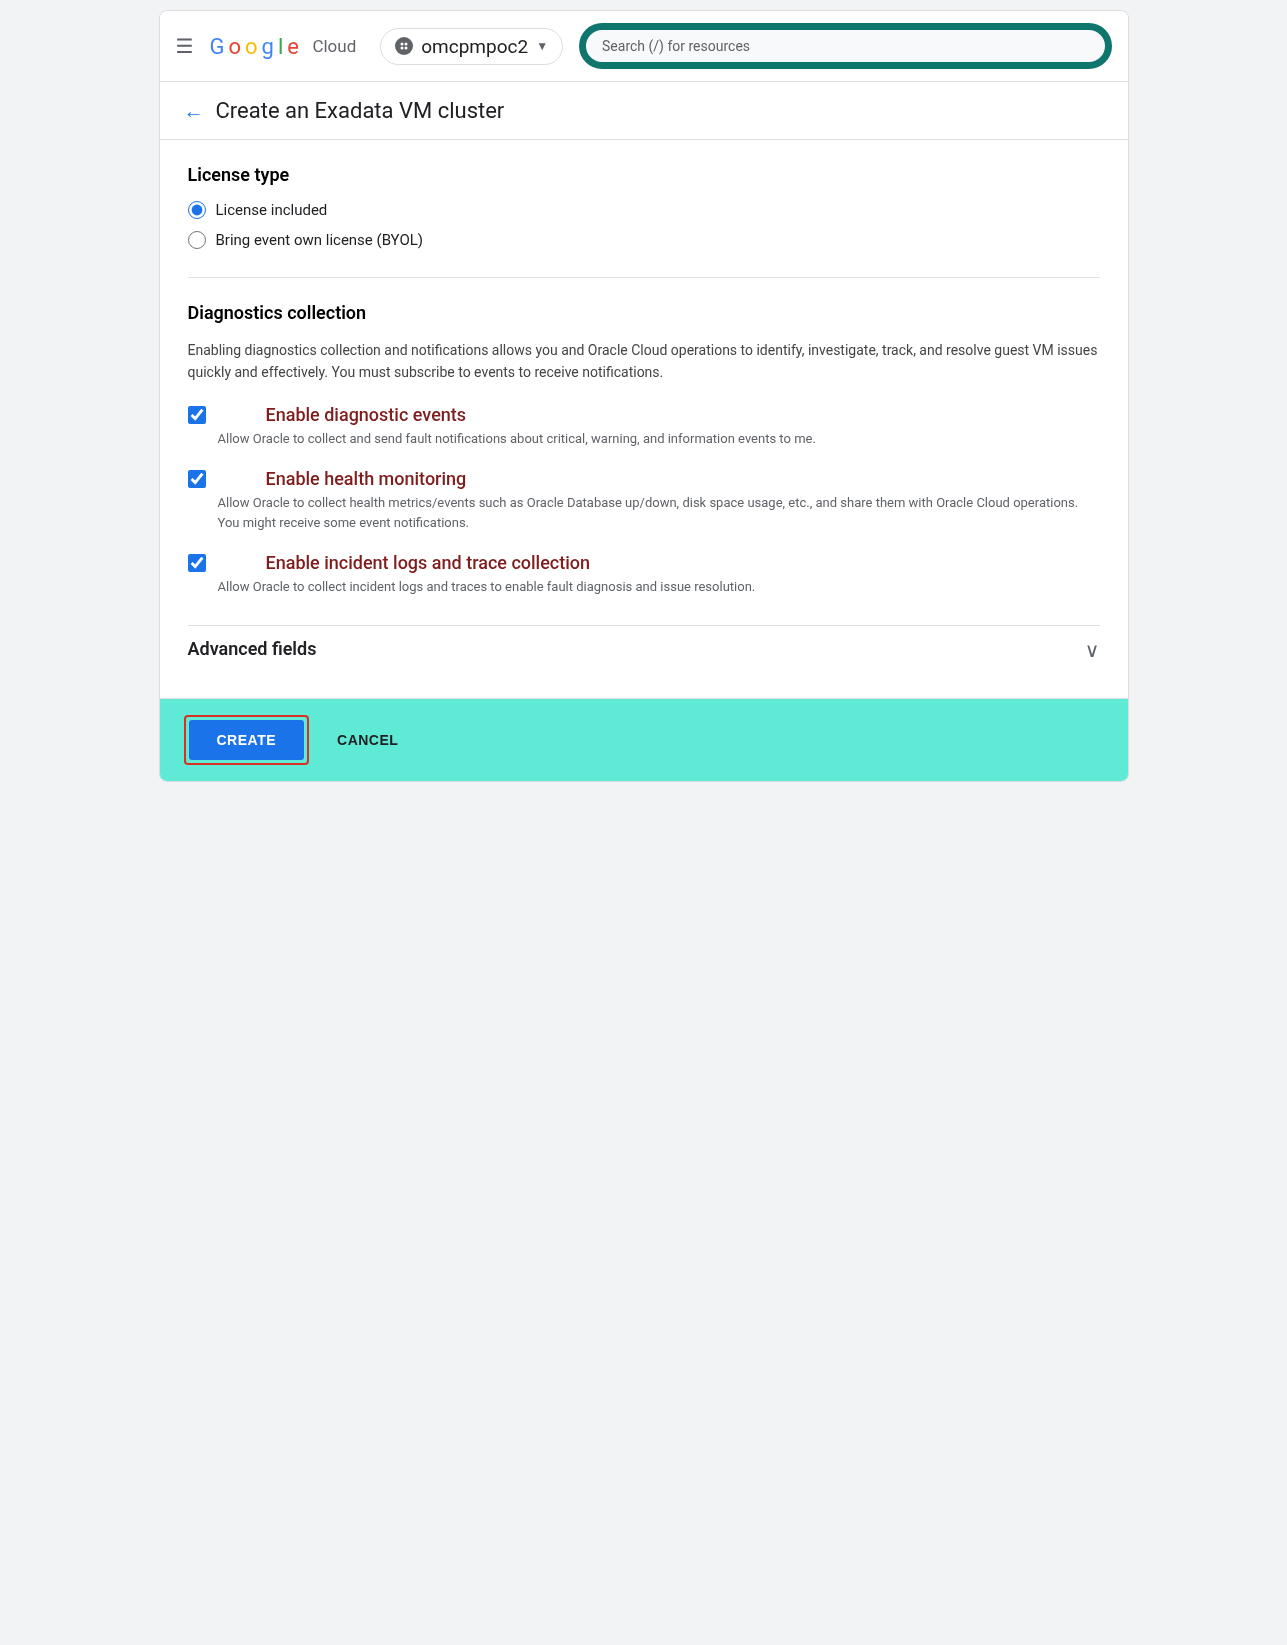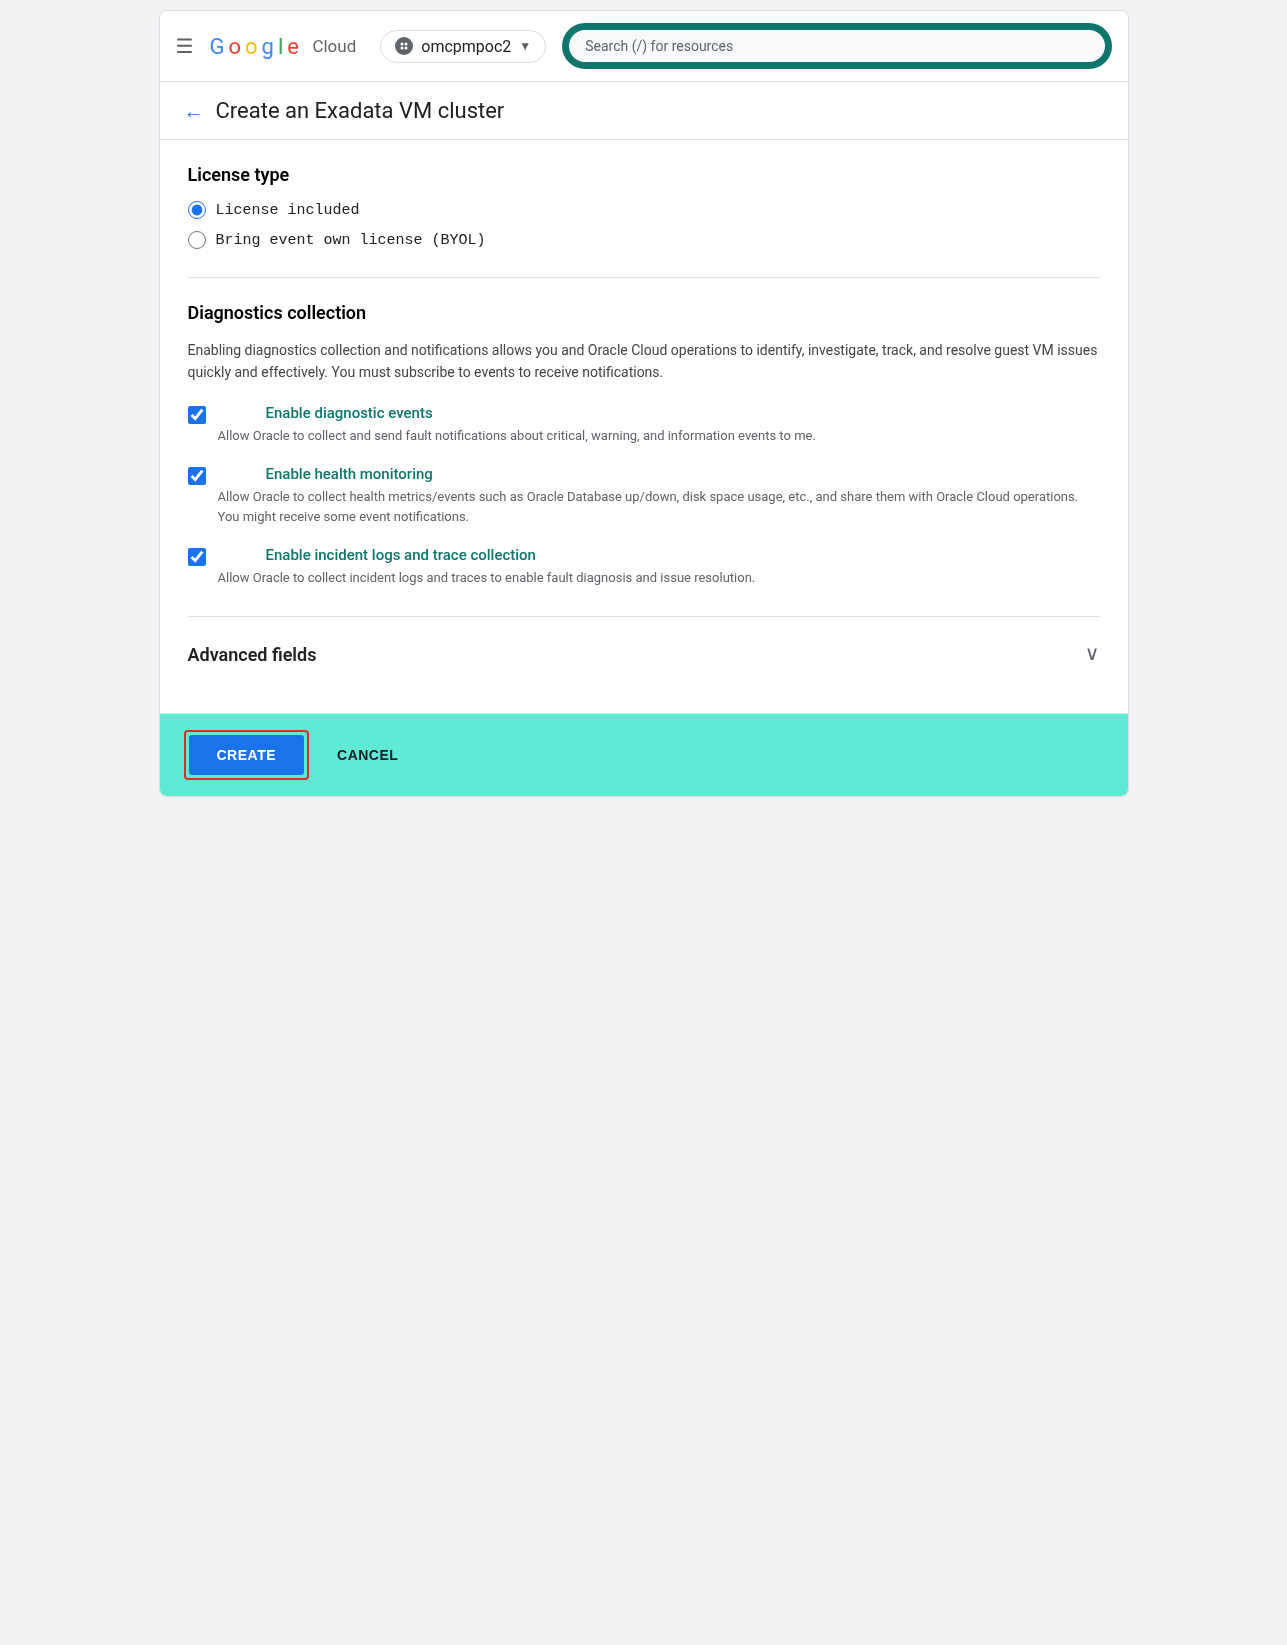--- a/index.html
+++ b/index.html
@@ -63,21 +63,21 @@
     .project-dots {
       width: 18px;
       height: 18px;
       background: #5f6368;
       border-radius: 50%;
       display: flex;
       align-items: center;
       justify-content: center;
     }
     .project-name {
-      font-size: 16px;
+      font-size: 19px;
       color: #202124;
     }
     .dropdown-arrow {
       font-size: 12px;
       color: #5f6368;
     }
     .search-bar {
       flex: 1;
       border: 7px solid #0f766e;
       border-radius: 24px;
@@ -137,21 +137,20 @@
     }
     .radio-input {
       width: 18px;
       height: 18px;
       accent-color: #1a73e8;
       cursor: pointer;
     }
     .radio-label {
       font-size: 15px;
       color: #202124;
-      font-family: Liberation Mono, monospace;
     }
 
     
     .diagnostics-description {
       font-size: 14px;
       color: #444;
       line-height: 1.6;
       margin-bottom: 20px;
     }
 
@@ -173,37 +172,37 @@
       margin-top: 2px;
       cursor: pointer;
       flex-shrink: 0;
     }
     .checkbox-content {
       display: flex;
       flex-direction: column;
       gap: 4px;
     }
     .checkbox-label {
-      font-size: 15px;
-      color: #0f766e;
+      font-size: 18px;
+      color: #7f1d1d;
       font-weight: 500;
       padding-left: 48px;
     }
     .checkbox-description {
       font-size: 13px;
       color: #5f6368;
       line-height: 1.5;
     }
 
     
     .advanced-section {
       border-top: 1px solid #e0e0e0;
-      padding: 24px 0;
-      display: flex;
-      align-items: flex-end;
+      padding: 12px 0;
+      display: flex;
+      align-items: flex-start;
       justify-content: space-between;
       cursor: pointer;
     }
     .advanced-title {
       font-size: 18px;
       font-weight: 600;
       color: #202124;
     }
     .chevron-down {
       font-size: 20px;

